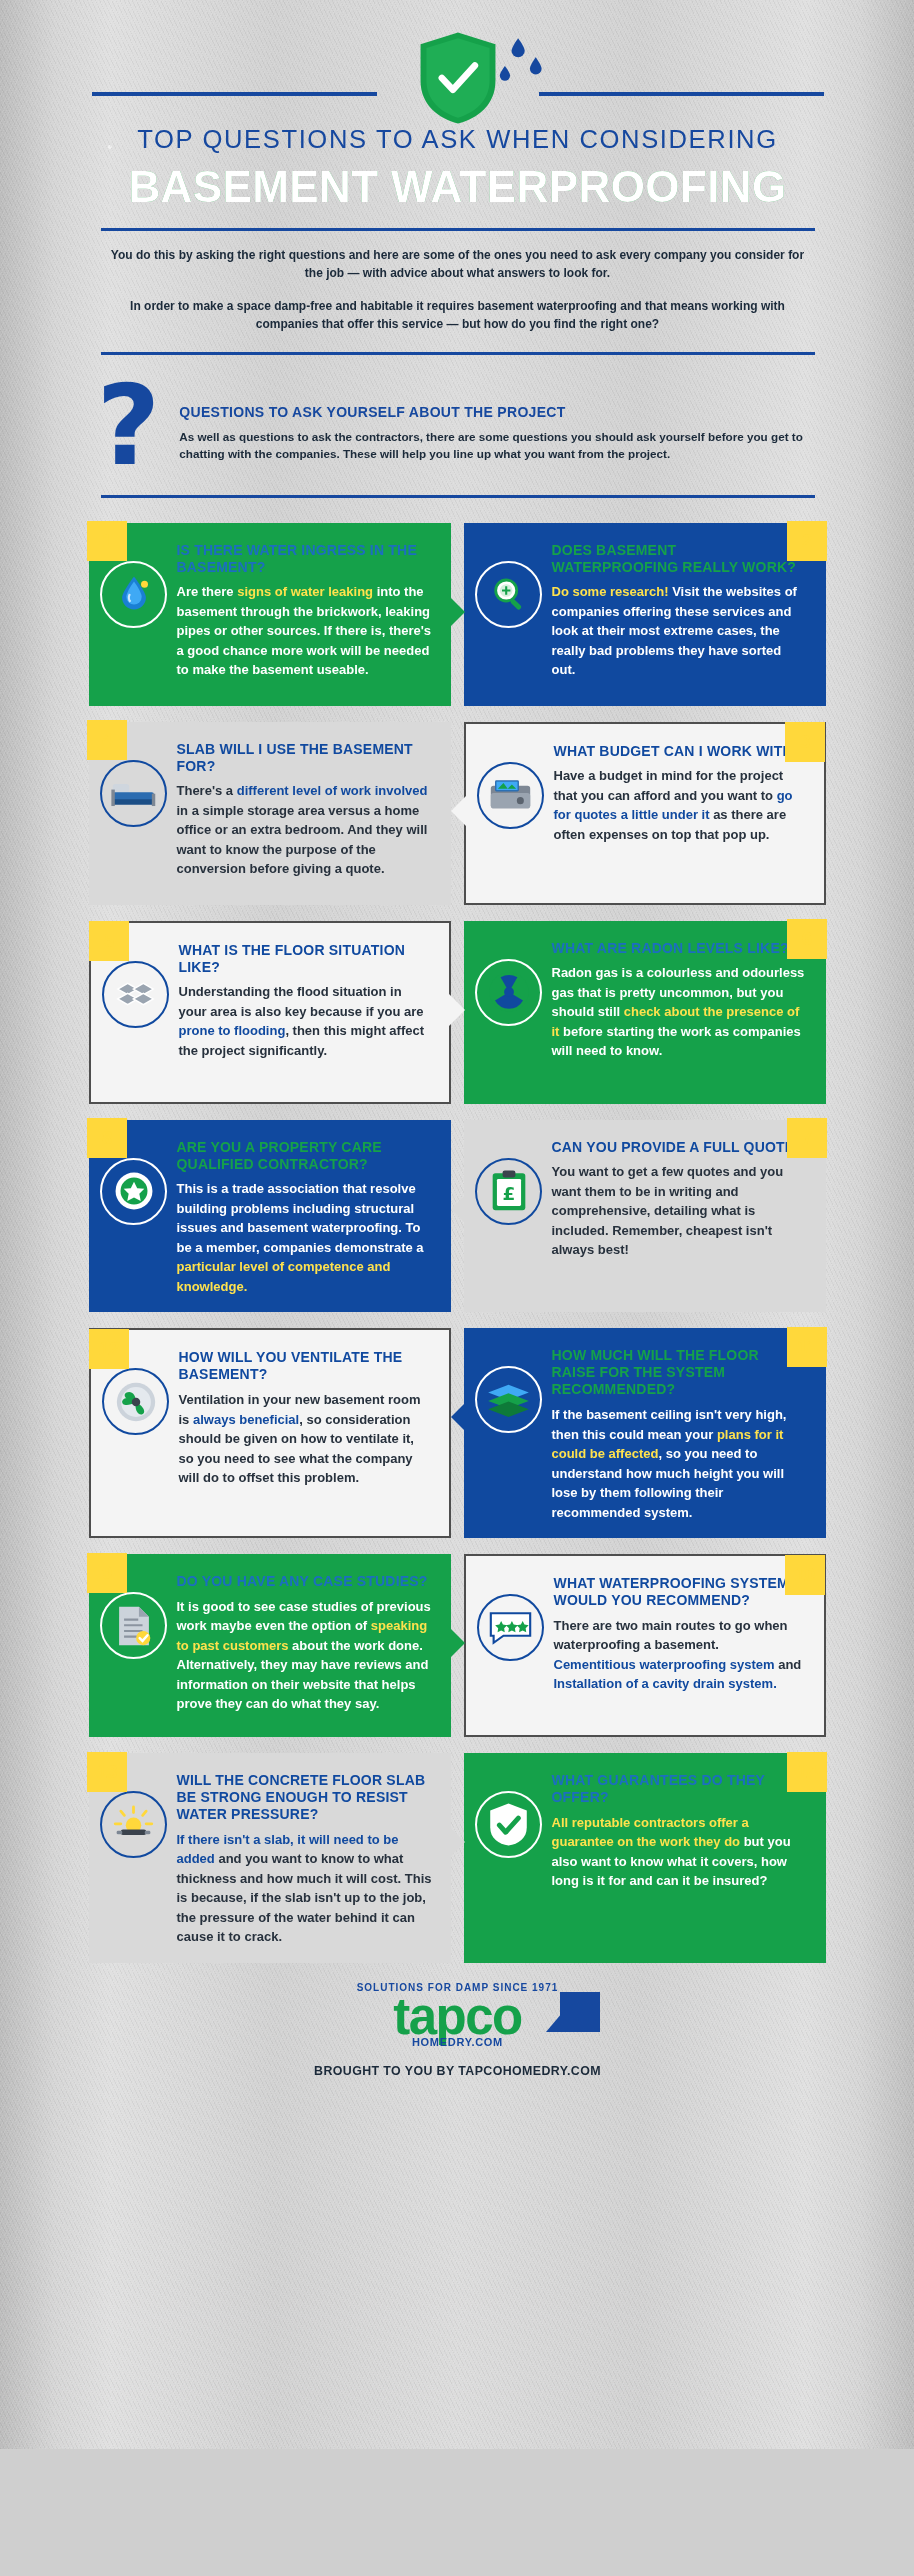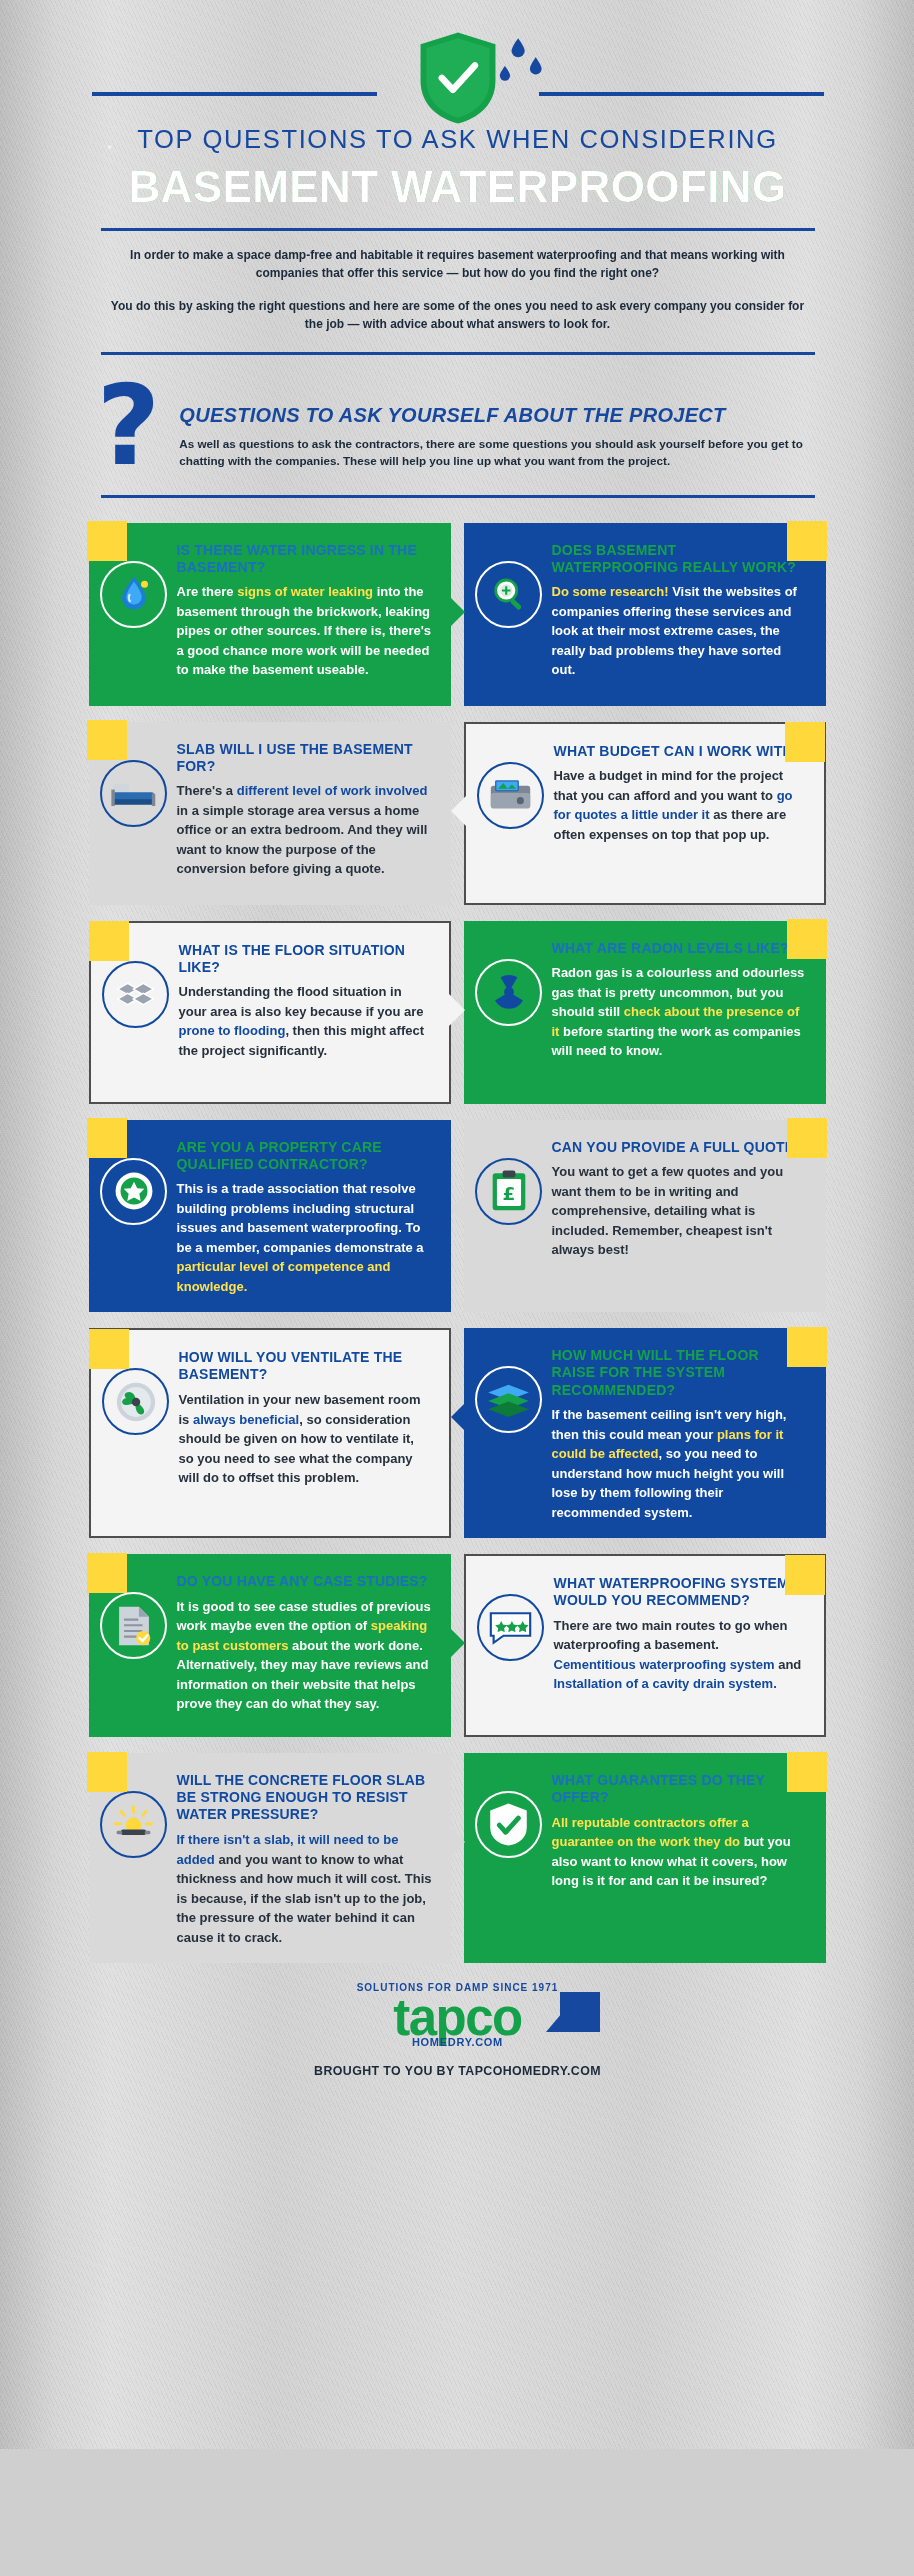--- a/index.html
+++ b/index.html
@@ -41,21 +41,21 @@
   }
   .hrule{height:2.9px;background:#16489f;margin:16px 38px 0;}
   .intro{margin:16px 44px 0;text-align:center;color:#1b2a3a;font-size:12px;line-height:1.45;font-weight:bold;}
   .intro p+p{margin-top:16px;}
   .hrule2{height:2.9px;background:#16489f;margin:19px 38px 0;}
 
   
   .selfq{display:flex;align-items:flex-start;margin:29px 34px 0;gap:19px;}
   .qmark{font-size:110px;line-height:.78;color:#16489f;font-weight:bold;font-family:"DejaVu Sans",sans-serif;}
   .selfq-txt{padding-top:20.5px;}
-  .selfq-txt h3{color:#16489f;font-size:20px;letter-spacing:0.3px;margin-bottom:7.3px;font-style:italic;}
+  .selfq-txt h3{color:#16489f;font-size:14px;letter-spacing:0.3px;margin-bottom:7.3px;}
   .selfq-txt p{color:#1b2a3a;font-size:11.7px;line-height:1.5;font-weight:bold;}
   .hrule3{height:2.9px;background:#16489f;margin:25px 38px 0;}
 
   
   .rows{margin-top:25px;}
   .row{position:relative;display:flex;margin:0 26px 16px;gap:13px;}
   .card{position:relative;width:362px;min-height:183px;padding:19px 19px 16px 88px;}
   .card.green{background:#15a14a;}
   .card.blue{background:#10499f;}
   .card.grey{background:#d9d9d9;}
@@ -137,22 +137,22 @@
         <path d="M33 64 l15 16 l30 -33" fill="none" stroke="#ffffff" stroke-width="9" stroke-linecap="round" stroke-linejoin="round"></path>
       </svg>
     </div>
   </div>
 
   <h1 class="l1">TOP QUESTIONS TO ASK WHEN CONSIDERING</h1>
   <h1 class="l2"><span>BASEMENT WATERPROOFING</span></h1>
   <div class="hrule"></div>
 
   <div class="intro">
+    <p>You do this by asking the right questions and here are some of the ones you need to ask every company you consider for the job — with advice about what answers to look for.</p>
     <p>In order to make a space damp-free and habitable it requires basement waterproofing and that means working with companies that offer this service — but how do you find the right one?</p>
-    <p>You do this by asking the right questions and here are some of the ones you need to ask every company you consider for the job — with advice about what answers to look for.</p>
   </div>
   <div class="hrule2"></div>
 
   <div class="selfq">
     <div class="qmark">?</div>
     <div class="selfq-txt">
       <h3>QUESTIONS TO ASK YOURSELF ABOUT THE PROJECT</h3>
       <p>As well as questions to ask the contractors, there are some questions you should ask yourself before you get to chatting with the companies. These will help you line up what you want from the project.</p>
     </div>
   </div>

